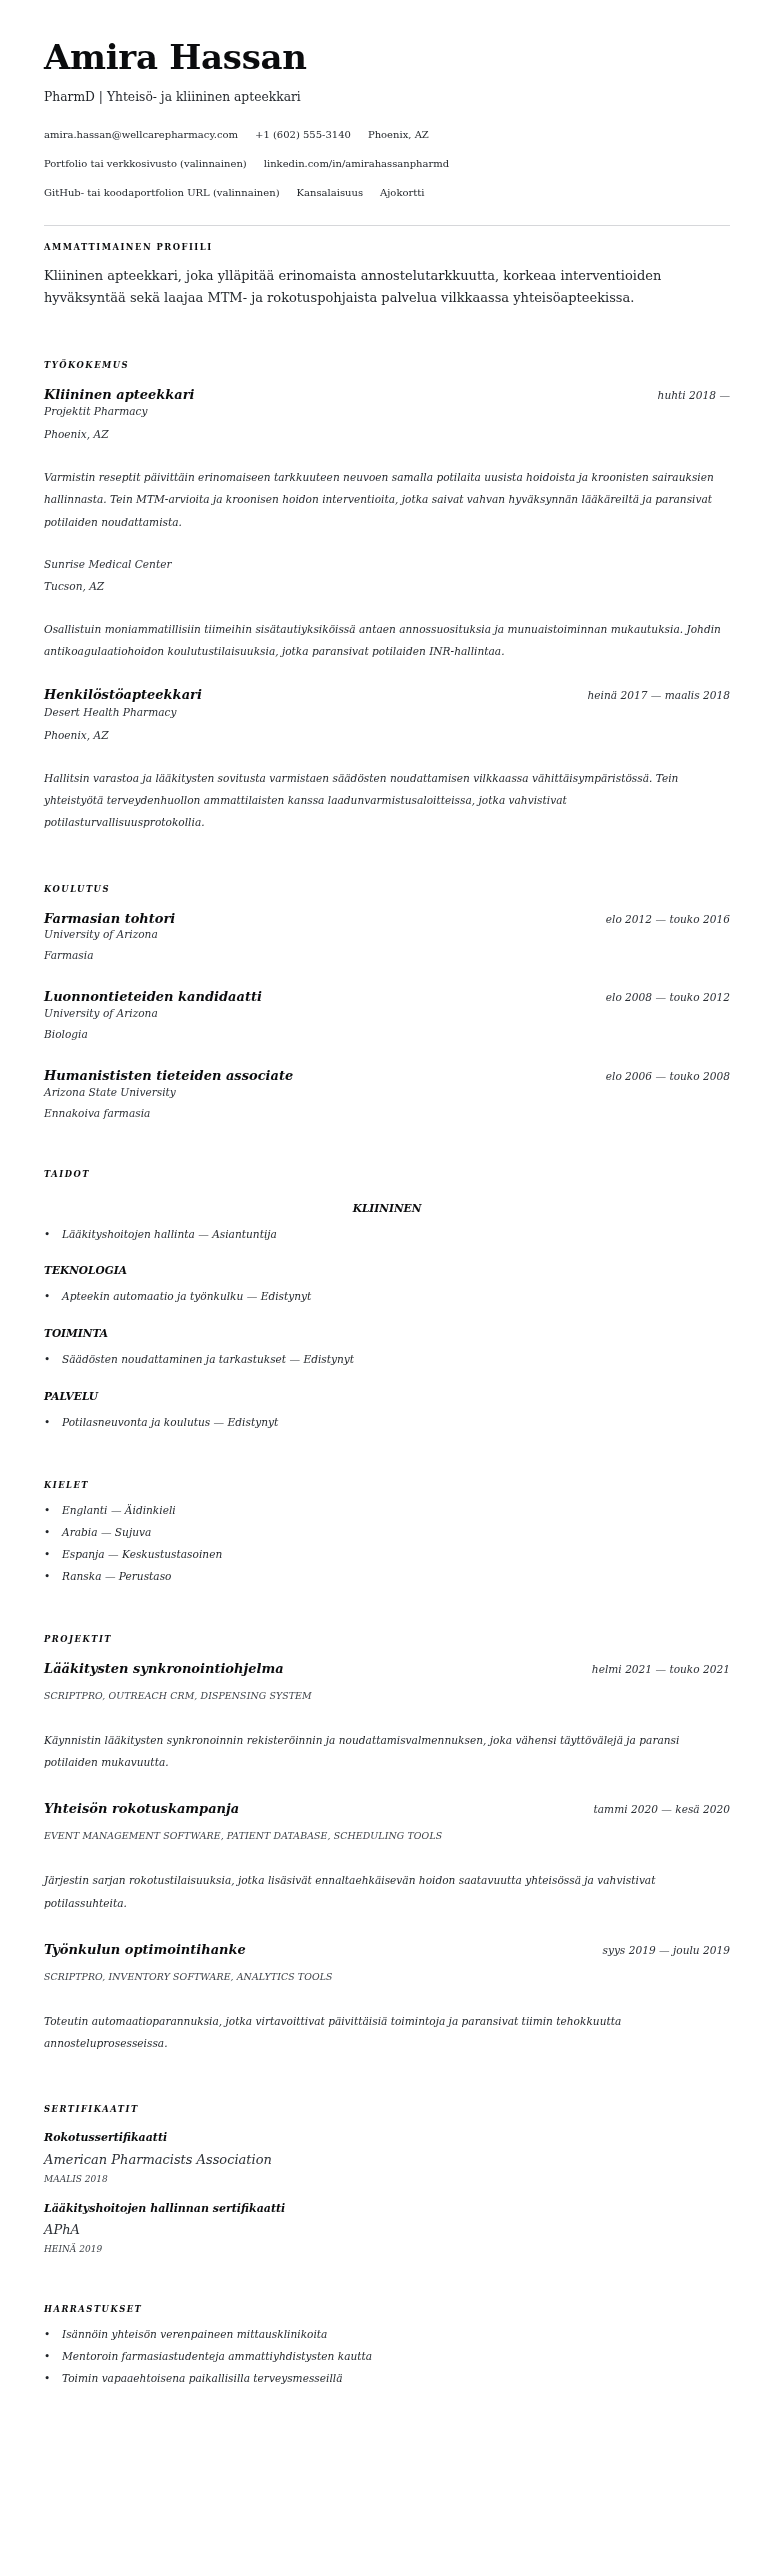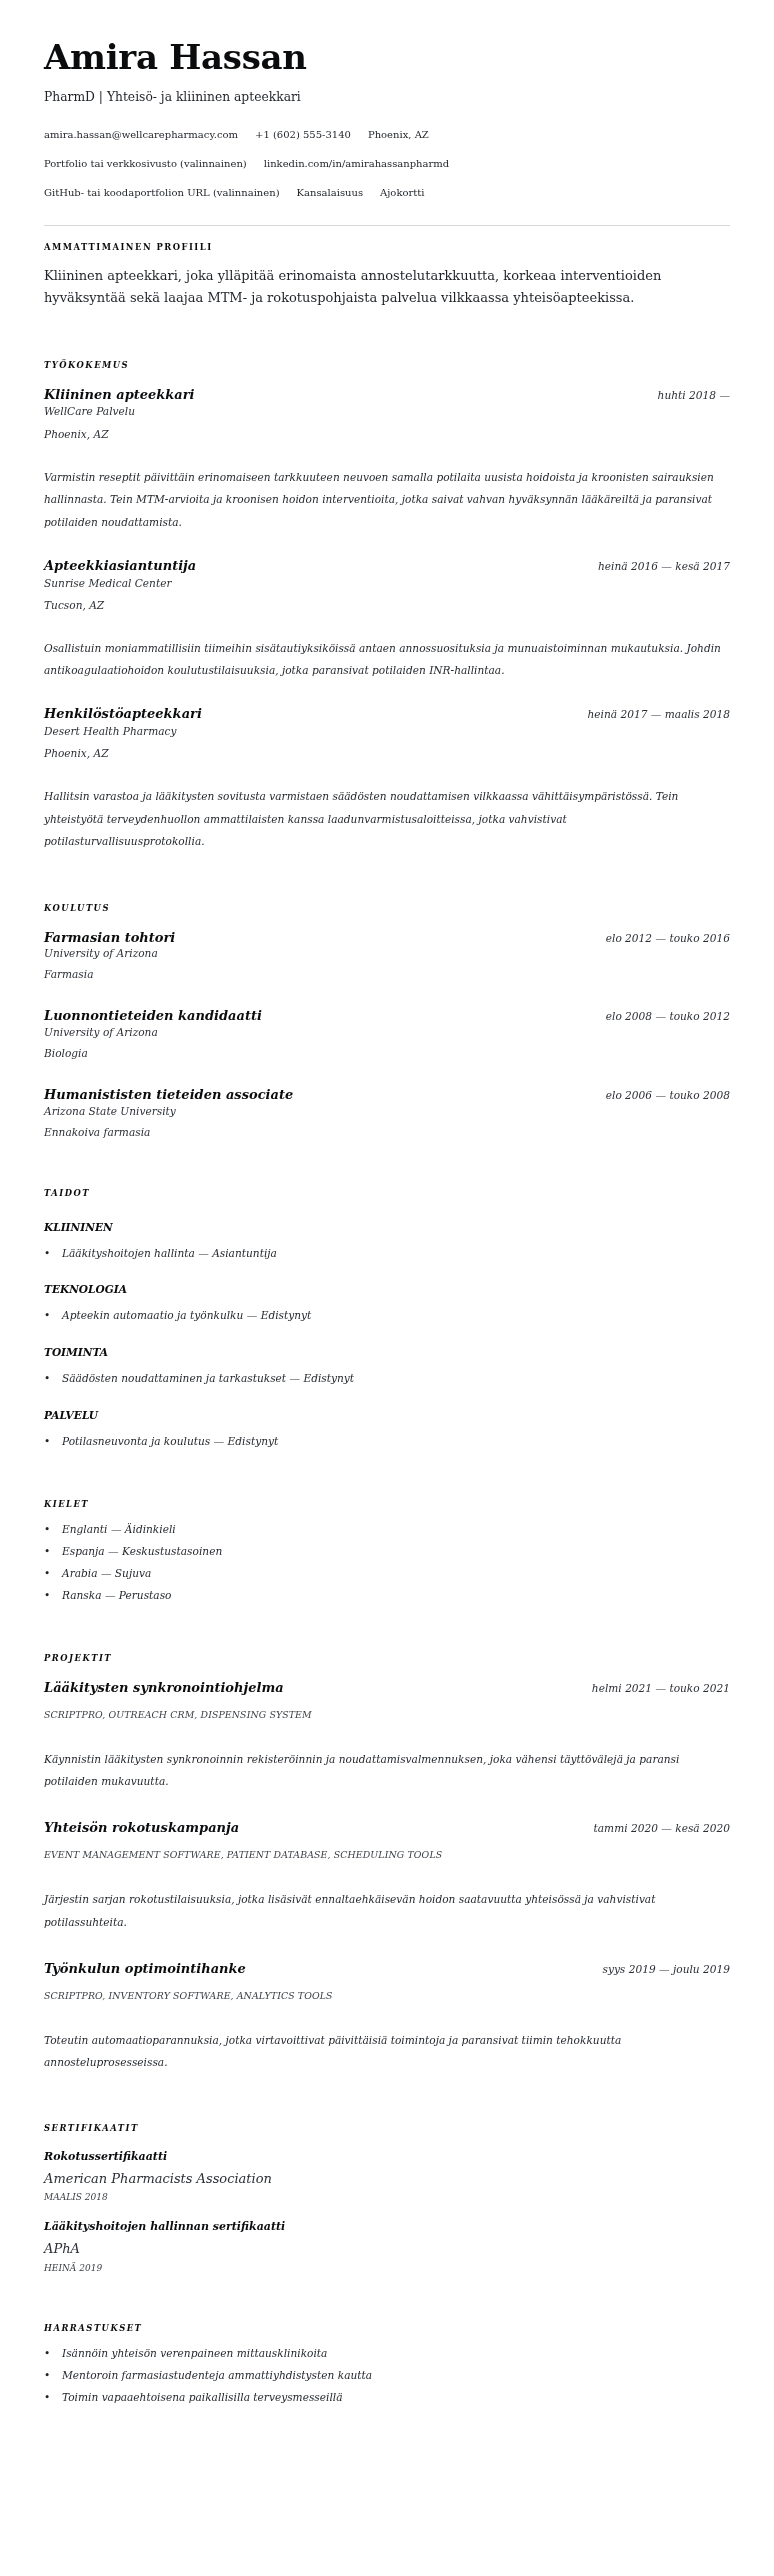--- a/index.html
+++ b/index.html
@@ -25,21 +25,21 @@
   .item-title { font-size: 13px; font-weight: bold; color: #0b0c0e; }
   .item-date { font-size: 10.6px; color: #2b2f35; }
   .item-org { font-size: 10.6px; color: #2b2f35; margin-top: 3.9px; }
   .item-loc { font-size: 10.6px; color: #2b2f35; margin-top: 10.3px; }
   .item-desc { font-size: 10.6px; line-height: 2.12; color: #1f2328; margin-top: 26px; }
   .job + .job { margin-top: 24.5px; }
   .edu + .edu { margin-top: 28px; }
   .edu .item-org { margin-top: 2.6px; }
   .edu .item-loc { margin-top: 9px; }
   .skill-cat { font-size: 10.6px; font-weight: bold; color: #0b0c0e; margin-top: 23px; text-transform: uppercase; }
-  .skill-cat.first { margin-top: 23px; }
+  .skill-cat.first { margin-top: 23px; text-align: center; }
   ul.bullets { list-style: none; margin-top: 14px; }
   ul.bullets li { font-size: 10.6px; color: #1f2328; position: relative; padding-left: 18px; line-height: 1.3; }
   ul.bullets li + li { margin-top: 8.4px; }
   ul.bullets li::before { content: "•"; position: absolute; left: 0; top: 0; color: #1f2328; }
   .proj + .proj { margin-top: 28px; }
   .proj-tech { font-size: 9.4px; color: #3a3f45; text-transform: uppercase; margin-top: 14px; letter-spacing: 0.1px; }
   .proj .item-desc { margin-top: 28px; line-height: 2.1; }
   .cert-title { font-size: 11px; font-weight: bold; color: #0b0c0e; }
   .cert + .cert { margin-top: 18px; }
   .cert-org { font-size: 13px; color: #2b2f35; margin-top: 7.7px; }
@@ -78,30 +78,26 @@
   </section>
 
   <section class="sec">
     <h2 class="section-title">Työkokemus</h2>
 
     <div class="job sec-first-item">
       <div class="item-head">
         <span class="item-title">Kliininen apteekkari</span>
         <span class="item-date">huhti 2018 —</span>
       </div>
-      <div class="item-org">WellCare Palvelu</div>
+      <div class="item-org">Projektit Pharmacy</div>
       <div class="item-loc">Phoenix, AZ</div>
       <p class="item-desc">Varmistin reseptit päivittäin erinomaiseen tarkkuuteen neuvoen samalla potilaita uusista hoidoista ja kroonisten sairauksien hallinnasta. Tein MTM-arvioita ja kroonisen hoidon interventioita, jotka saivat vahvan hyväksynnän lääkäreiltä ja paransivat potilaiden noudattamista.</p>
     </div>
 
     <div class="job">
-      <div class="item-head">
-        <span class="item-title">Apteekkiasiantuntija</span>
-        <span class="item-date">heinä 2016 — kesä 2017</span>
-      </div>
       <div class="item-org">Sunrise Medical Center</div>
       <div class="item-loc">Tucson, AZ</div>
       <p class="item-desc">Osallistuin moniammatillisiin tiimeihin sisätautiyksiköissä antaen annossuosituksia ja munuaistoiminnan mukautuksia. Johdin antikoagulaatiohoidon koulutustilaisuuksia, jotka paransivat potilaiden INR-hallintaa.</p>
     </div>
 
     <div class="job">
       <div class="item-head">
         <span class="item-title">Henkilöstöapteekkari</span>
         <span class="item-date">heinä 2017 — maalis 2018</span>
       </div>
@@ -163,22 +159,22 @@
     <h3 class="skill-cat">Palvelu</h3>
     <ul class="bullets">
       <li>Potilasneuvonta ja koulutus — Edistynyt</li>
     </ul>
   </section>
 
   <section class="sec">
     <h2 class="section-title">Kielet</h2>
     <ul class="bullets">
       <li>Englanti — Äidinkieli</li>
+      <li>Arabia — Sujuva</li>
       <li>Espanja — Keskustustasoinen</li>
-      <li>Arabia — Sujuva</li>
       <li>Ranska — Perustaso</li>
     </ul>
   </section>
 
   <section class="sec">
     <h2 class="section-title">Projektit</h2>
 
     <div class="proj sec-first-item">
       <div class="item-head">
         <span class="item-title">Lääkitysten synkronointiohjelma</span>

